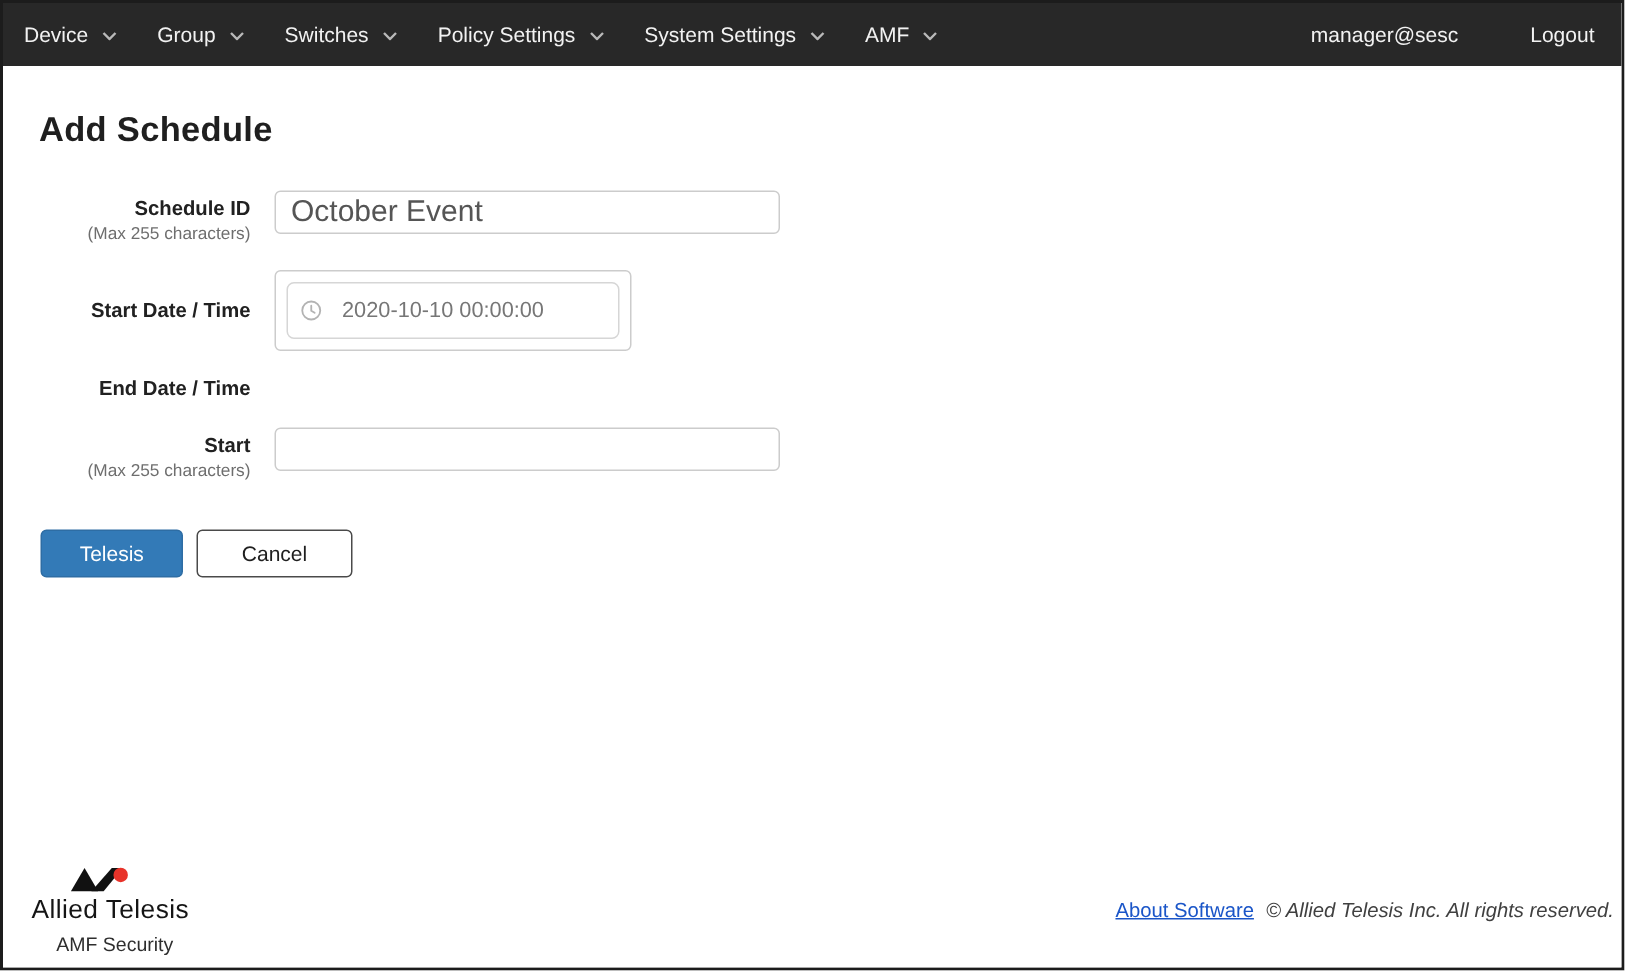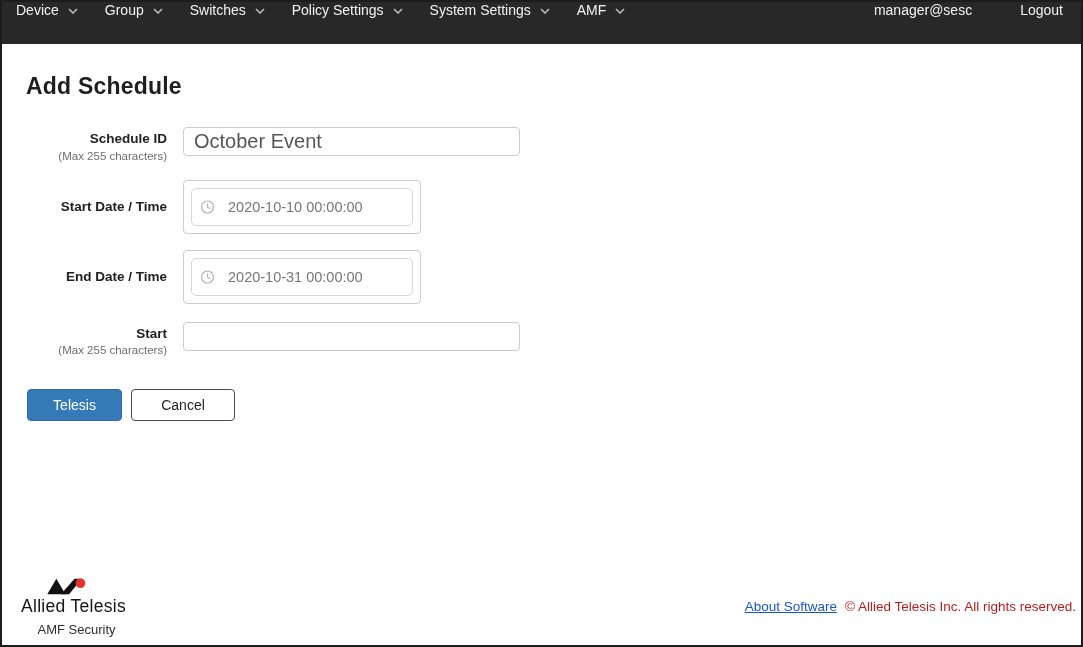--- a/index.html
+++ b/index.html
@@ -11,21 +11,21 @@
     border: 2px solid #1c1c1c;
     background: #ffffff;
     display: flex; flex-direction: column;
     overflow: hidden;
   }
 
   
   .navbar {
     height: 42px; flex-shrink: 0;
     background: #282828;
-    display: flex; align-items: flex-start;
+    display: flex; align-items: center;
     padding: 0 14px;
     color: #f2f2f2;
   }
   .nav-item {
     display: flex; align-items: center; gap: 9px;
     margin-right: 27px; font-size: 14px;
     cursor: pointer; white-space: nowrap;
   }
   .chev { display: inline-flex; margin-top: 2px; }
   .nav-spacer { flex: 1; }
@@ -94,21 +94,21 @@
     display: flex; align-items: center;
     padding: 0 5px 8px 12px;
     background: #fff;
   }
   .footer-left { display: flex; align-items: center; flex-direction: column; }
   .logo { display: inline-flex; }
   .brand { font-size: 17.5px; color: #151515; margin-left: 7px; letter-spacing: 0.3px; }
   .product { font-size: 13px; color: #2e2e2e; margin-left: 13px; margin-top: 5px; }
   .footer-right { margin-left: auto; display: flex; align-items: center; gap: 8px; font-size: 13.5px; }
   .about-link { color: #1a55c8; text-decoration: underline; cursor: pointer; }
-  .copyright { color: #b91c1c; }
+  .copyright { color: #404040; font-style: italic; }
 </style>
 </head>
 <body>
 
 <div class="screen">
 
   <div class="navbar">
     <div class="nav-item">
       <span>Device</span>
       <span class="chev">
@@ -191,33 +191,20 @@
             <input type="text" class="dt-input" value="2020-10-10 00:00:00" style="">
           </div>
         </div>
       </div>
     </div>
 
     <div class="form-row center">
       <div class="lbl">
         <div class="lbl-main">End Date / Time</div>
       </div>
-      <div class="ctl">
-        <div class="dt-box">
-          <div class="dt-inner">
-            <span class="clock">
-              <svg width="15" height="15" viewBox="0 0 16 16">
-                  <circle cx="8" cy="8" r="6.4" fill="none" stroke="#b3b3b3" stroke-width="1.3"></circle>
-                  <path d="M8 4.6 V8.2 L10.4 9.6" fill="none" stroke="#b3b3b3" stroke-width="1.3" stroke-linecap="round"></path>
-                </svg>
-            </span>
-            <input type="text" class="dt-input" value="2020-10-31 00:00:00" style="">
-          </div>
-        </div>
-      </div>
     </div>
 
     <div class="form-row">
       <div class="lbl">
         <div class="lbl-main">Start</div>
         <div class="lbl-hint">(Max 255 characters)</div>
       </div>
       <div class="ctl">
         <input type="text" class="text-input" value="" style="">
       </div>

